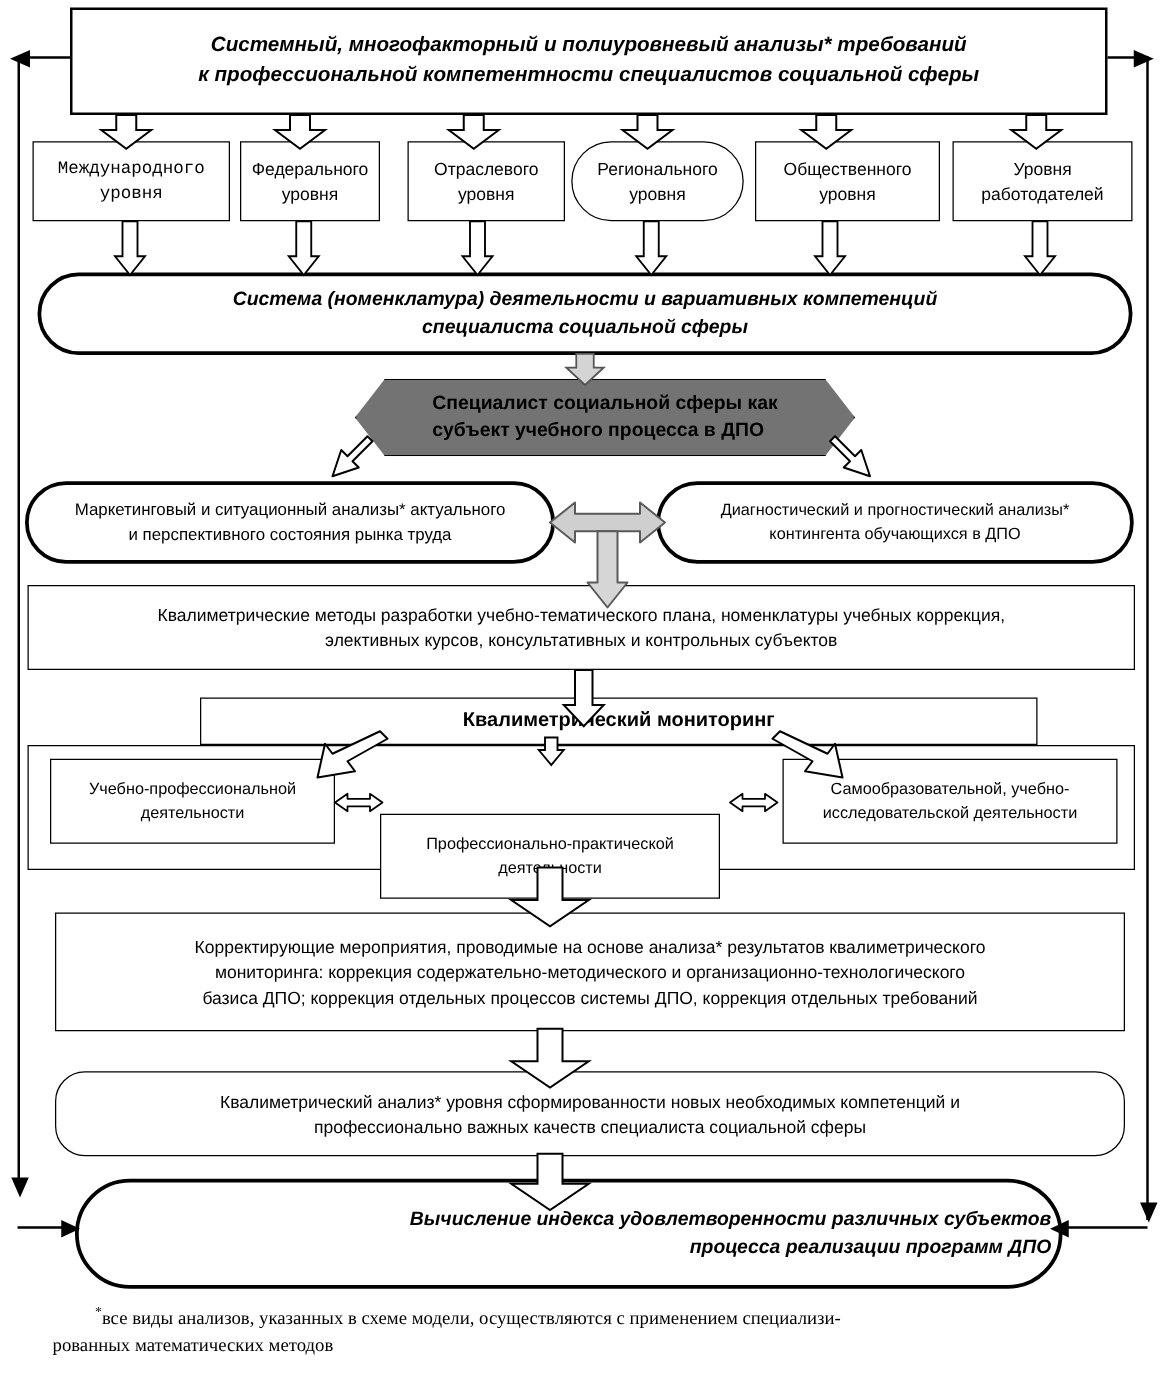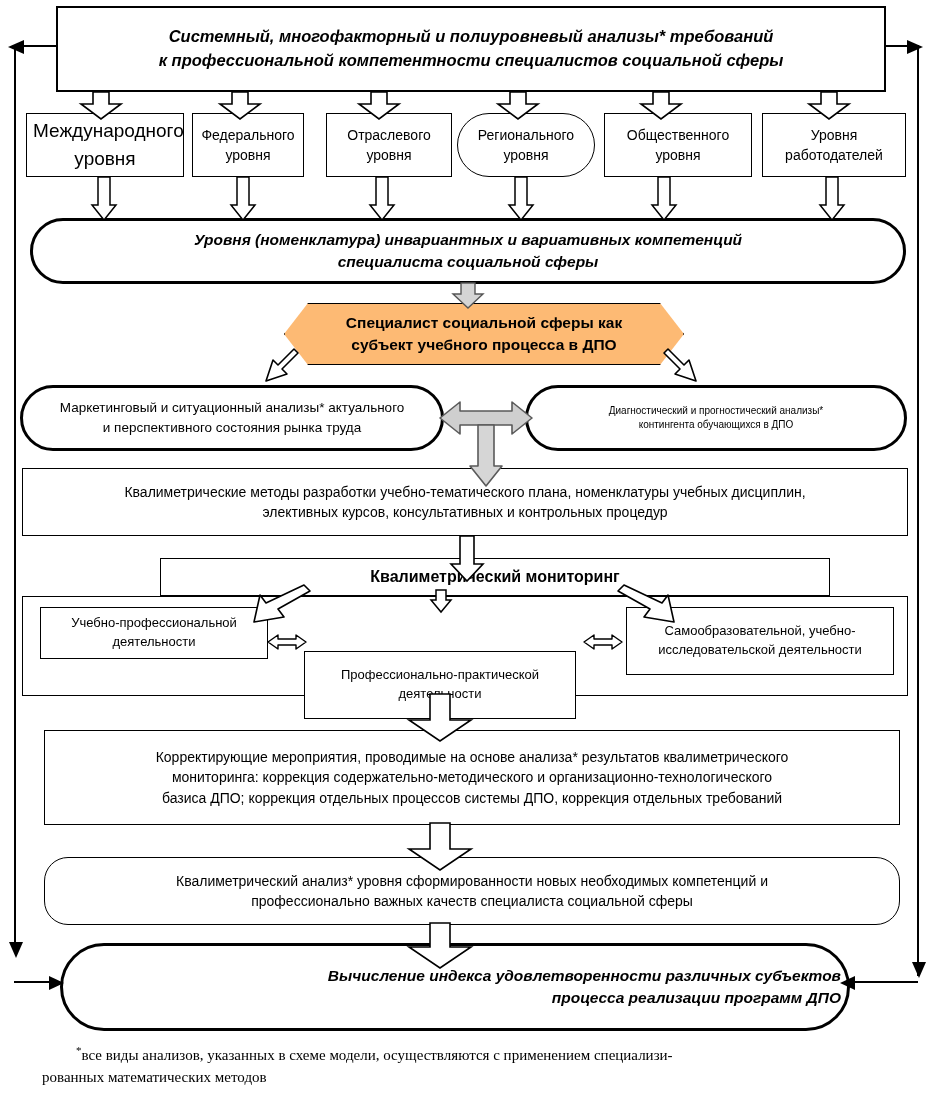--- a/index.html
+++ b/index.html
@@ -38,22 +38,21 @@
   }
 
   .italic-bold { font-style: italic; font-weight: bold; }
   .bold { font-weight: bold; }
 
   
   .hexbox {
     position: absolute;
     z-index: 4;
     display: flex; align-items: center; justify-content: center;
-    text-align: center;
-    background: #fdba74;
+    background: #737373;
     border: 1.5px solid #000;
     clip-path: polygon(6% 0, 94% 0, 100% 50%, 94% 100%, 6% 100%, 0 50%);
     line-height: 1.4;
   }
 
   
   .oarrow {
     position: absolute;
     z-index: 5;
   }
@@ -153,21 +152,21 @@
     <svg width="44" height="28" viewBox="0 0 44 28">
         <polygon points="14,0 30,0 30,12 42,12 22,27 2,12 14,12" fill="#fff" stroke="#000" stroke-width="1.6"></polygon>
       </svg>
     </div>
   <div class="oarrow" style="left:807px; top:92px; width:44px; height:28px;">
     <svg width="44" height="28" viewBox="0 0 44 28">
         <polygon points="14,0 30,0 30,12 42,12 22,27 2,12 14,12" fill="#fff" stroke="#000" stroke-width="1.6"></polygon>
       </svg>
     </div>
 
-  <div class="box thin" style="left:26px; top:113px; width:158px; height:64px; font-size:19px;">
+  <div class="box thin" style="left:26px; top:113px; width:158px; height:64px; font-size:14px;font-family:Liberation Mono, monospace;">
     <span class="txt">
       <span>Международного</span><br>
       <span>уровня</span>
     </span>
   </div>
   <div class="box thin" style="left:192px; top:113px; width:112px; height:64px; font-size:14px;">
     <span class="txt">
       <span>Федерального</span><br>
       <span>уровня</span>
     </span>
@@ -223,21 +222,21 @@
       </svg>
     </div>
   <div class="oarrow" style="left:818px; top:177px; width:28px; height:44px;">
     <svg width="28" height="44" viewBox="0 0 28 44">
         <polygon points="8,0 20,0 20,28 26,28 14,43 2,28 8,28" fill="#fff" stroke="#000" stroke-width="1.5"></polygon>
       </svg>
     </div>
 
   <div class="box rounded" style="left:30px; top:218px; width:876px; height:66px; font-size:15.5px; border-radius:33px;">
     <span class="txt italic-bold">
-      <span>Уровня (номенклатура) инвариантных и вариативных компетенций</span><br>
+      <span>Система (номенклатура) деятельности и вариативных компетенций</span><br>
       <span>специалиста социальной сферы</span>
     </span>
   </div>
 
   <div class="oarrow" style="left:451px; top:283px; width:34px; height:26px;">
     <svg width="34" height="26" viewBox="0 0 34 26">
         <polygon points="10,0 24,0 24,11 32,11 17,25 2,11 10,11" fill="#d4d4d4" stroke="#555" stroke-width="1.4"></polygon>
       </svg>
     </div>
 
@@ -260,56 +259,56 @@
     </svg>
     </div>
 
   <div class="box rounded" style="left:20px; top:385px; width:424px; height:66px; font-size:13.5px; border-radius:33px;">
     <span class="txt">
       <span>Маркетинговый и ситуационный анализы* актуального</span><br>
       <span>и перспективного состояния рынка труда</span>
     </span>
   </div>
 
-  <div class="box rounded" style="left:525px; top:385px; width:382px; height:66px; font-size:10px; border-radius:33px;">
+  <div class="box rounded" style="left:525px; top:385px; width:382px; height:66px; font-size:13px; border-radius:33px;">
     <span class="txt">
       <span>Диагностический и прогностический анализы*</span><br>
       <span>контингента обучающихся в ДПО</span>
     </span>
   </div>
 
   <div class="oarrow" style="left:440px; top:390px; width:92px; height:100px;">
     <svg width="92" height="100" viewBox="0 0 92 100">
 
       <polygon points="0,28 20,12 20,21 72,21 72,12 92,28 72,44 72,35 20,35 20,44" fill="#cfcfcf" stroke="#5a5a5a" stroke-width="1.6" stroke-linejoin="round"></polygon>
 
       <polygon points="38,35 54,35 54,76 62,76 46,96 30,76 38,76" fill="#d6d6d6" stroke="#5a5a5a" stroke-width="1.6" stroke-linejoin="round"></polygon>
     </svg>
   </div>
 
   <div class="box thin" style="left:22px; top:468px; width:886px; height:68px; font-size:14px;">
     <span class="txt">
-      <span>Квалиметрические методы разработки учебно-тематического плана, номенклатуры учебных дисциплин,</span><br>
-      <span>элективных курсов, консультативных и контрольных процедур</span>
+      <span>Квалиметрические методы разработки учебно-тематического плана, номенклатуры учебных коррекция,</span><br>
+      <span>элективных курсов, консультативных и контрольных субъектов</span>
     </span>
   </div>
 
   <div class="oarrow" style="left:449px; top:536px; width:36px; height:46px;">
     <svg width="36" height="46" viewBox="0 0 36 46">
         <polygon points="11,0 25,0 25,28 34,28 18,45 2,28 11,28" fill="#fff" stroke="#000" stroke-width="1.6"></polygon>
       </svg>
     </div>
 
   <div class="box thin" style="left:160px; top:558px; width:670px; height:38px; font-size:16px;">
     <span class="txt bold">Квалиметрический мониторинг</span>
   </div>
 
   <div class="box thin" style="left:22px; top:596px; width:886px; height:100px;"></div>
 
-  <div class="box thin" style="left:40px; top:607px; width:228px; height:52px; font-size:13px;">
+  <div class="box thin" style="left:40px; top:607px; width:228px; height:68px; font-size:13px;">
     <span class="txt">
       <span>Учебно-профессиональной</span><br>
       <span>деятельности</span>
     </span>
   </div>
   <div class="box thin" style="left:304px; top:607px; width:272px; height:68px; font-size:13px;margin-top:44px;">
     <span class="txt">
       <span>Профессионально-практической</span><br>
       <span>деятельности</span>
     </span>

